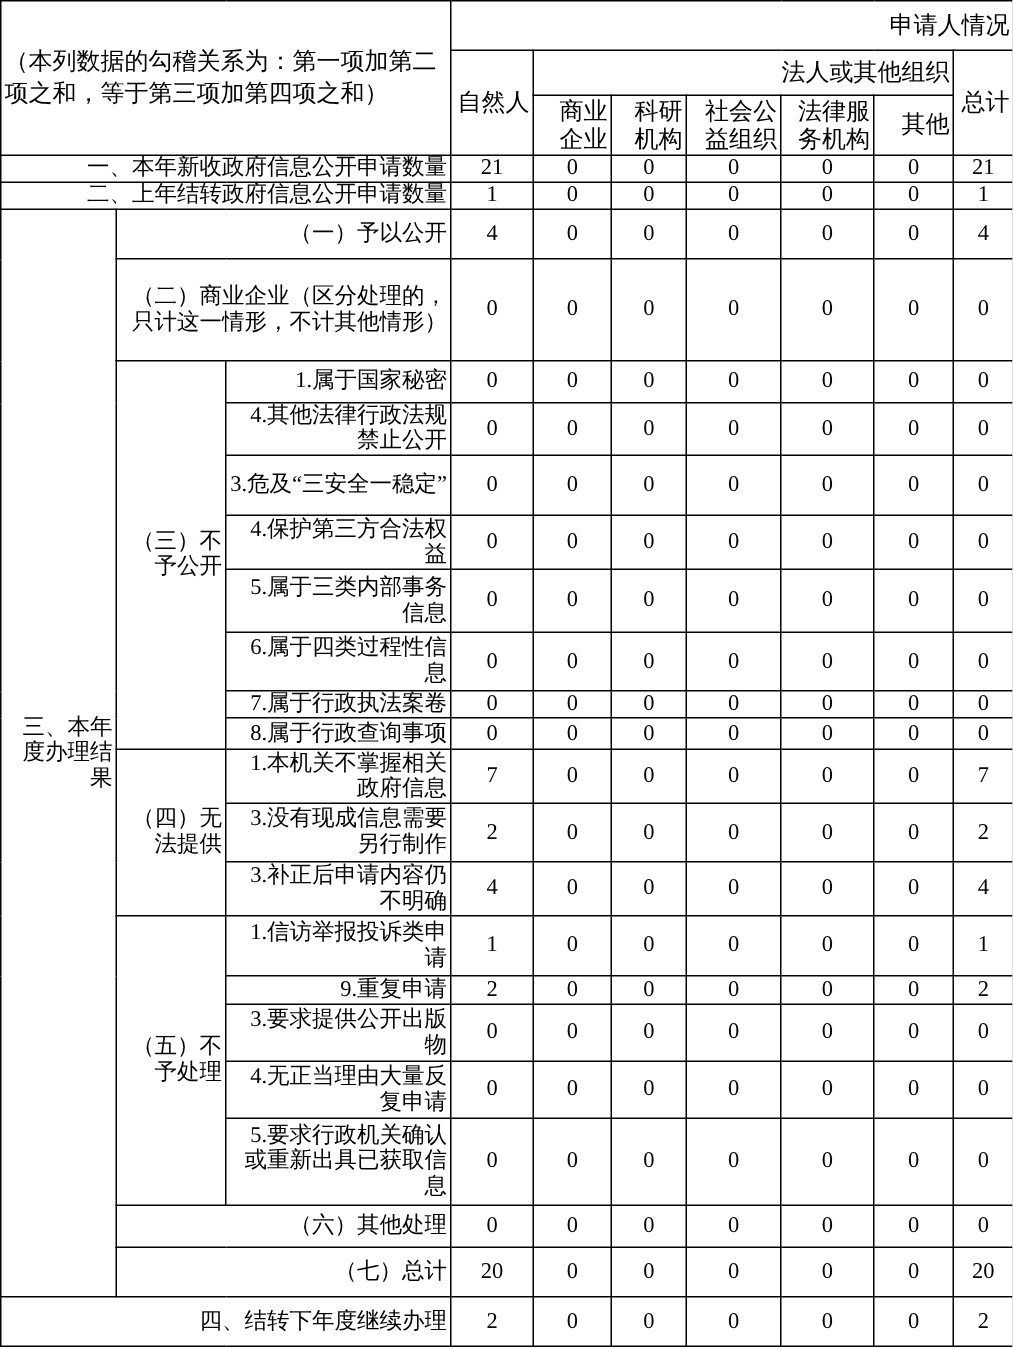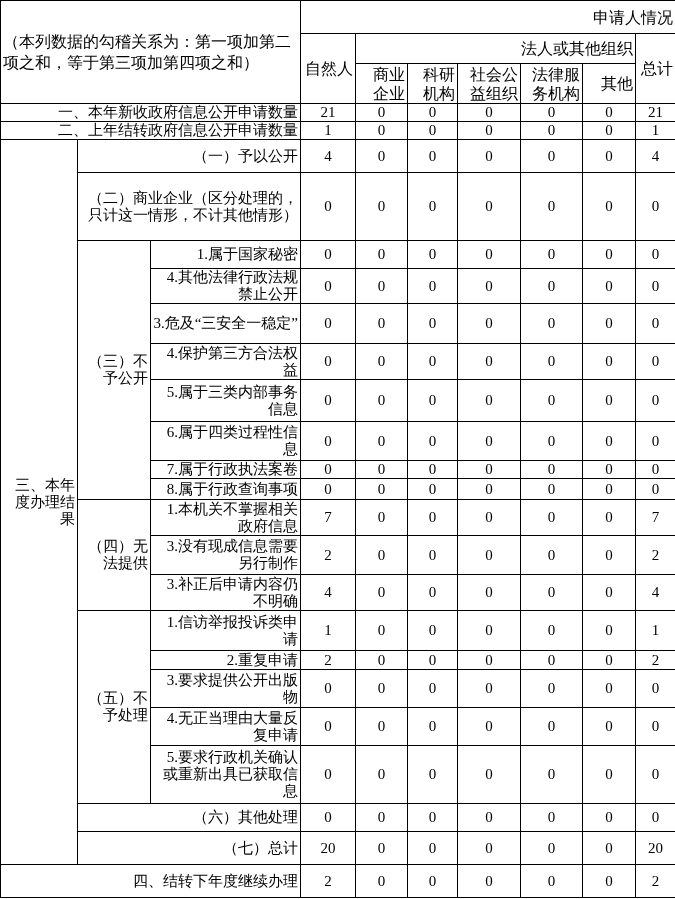--- a/index.html
+++ b/index.html
@@ -213,21 +213,21 @@
     <td class="lbl">1.信访举报投诉类申请</td>
   <td class="num">1</td>
           <td class="num">0</td>
           <td class="num">0</td>
           <td class="num">0</td>
           <td class="num">0</td>
           <td class="num">0</td>
           <td class="num">1</td>
         </tr>
   <tr style="height:19px">
-    <td class="lbl">2.重复申请</td>
+    <td class="lbl">9.重复申请</td>
   <td class="num">2</td>
           <td class="num">0</td>
           <td class="num">0</td>
           <td class="num">0</td>
           <td class="num">0</td>
           <td class="num">0</td>
           <td class="num">2</td>
         </tr>
   <tr style="height:38px">
     <td class="lbl">3.要求提供公开出版物</td>

